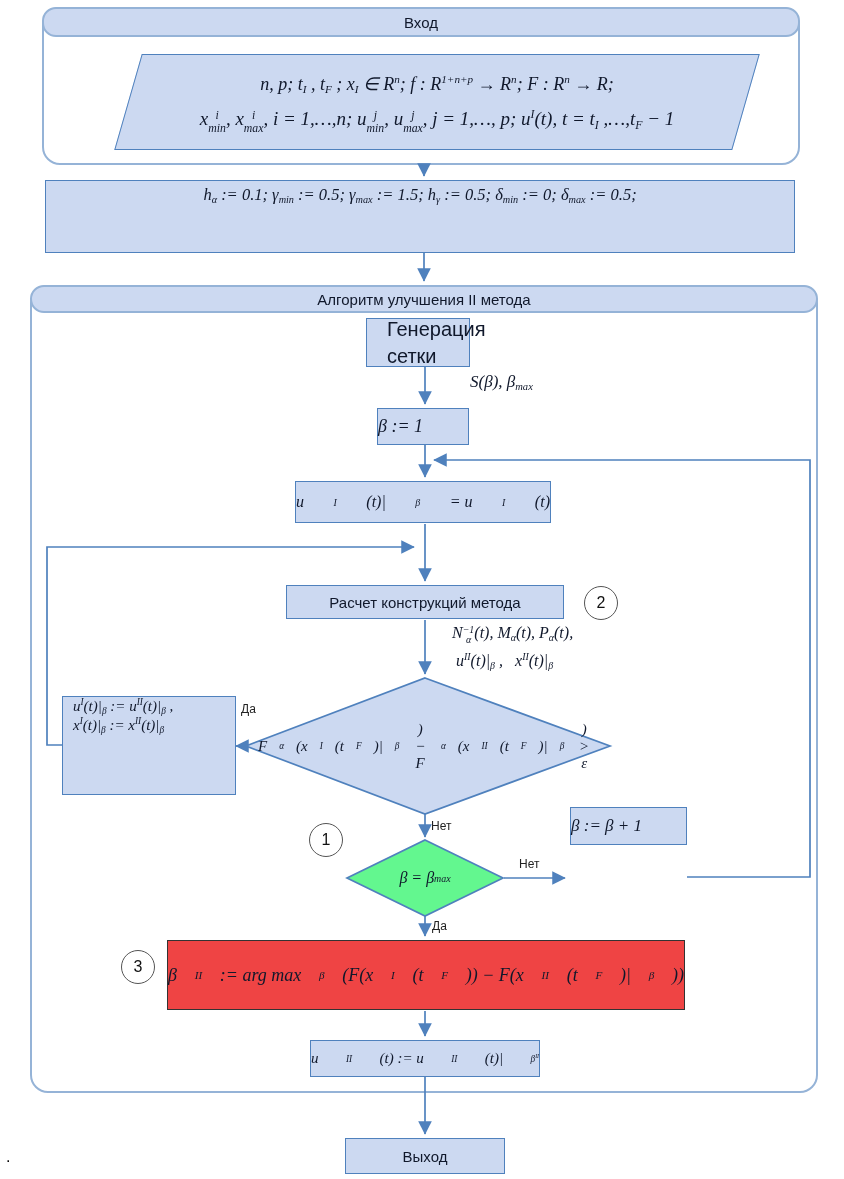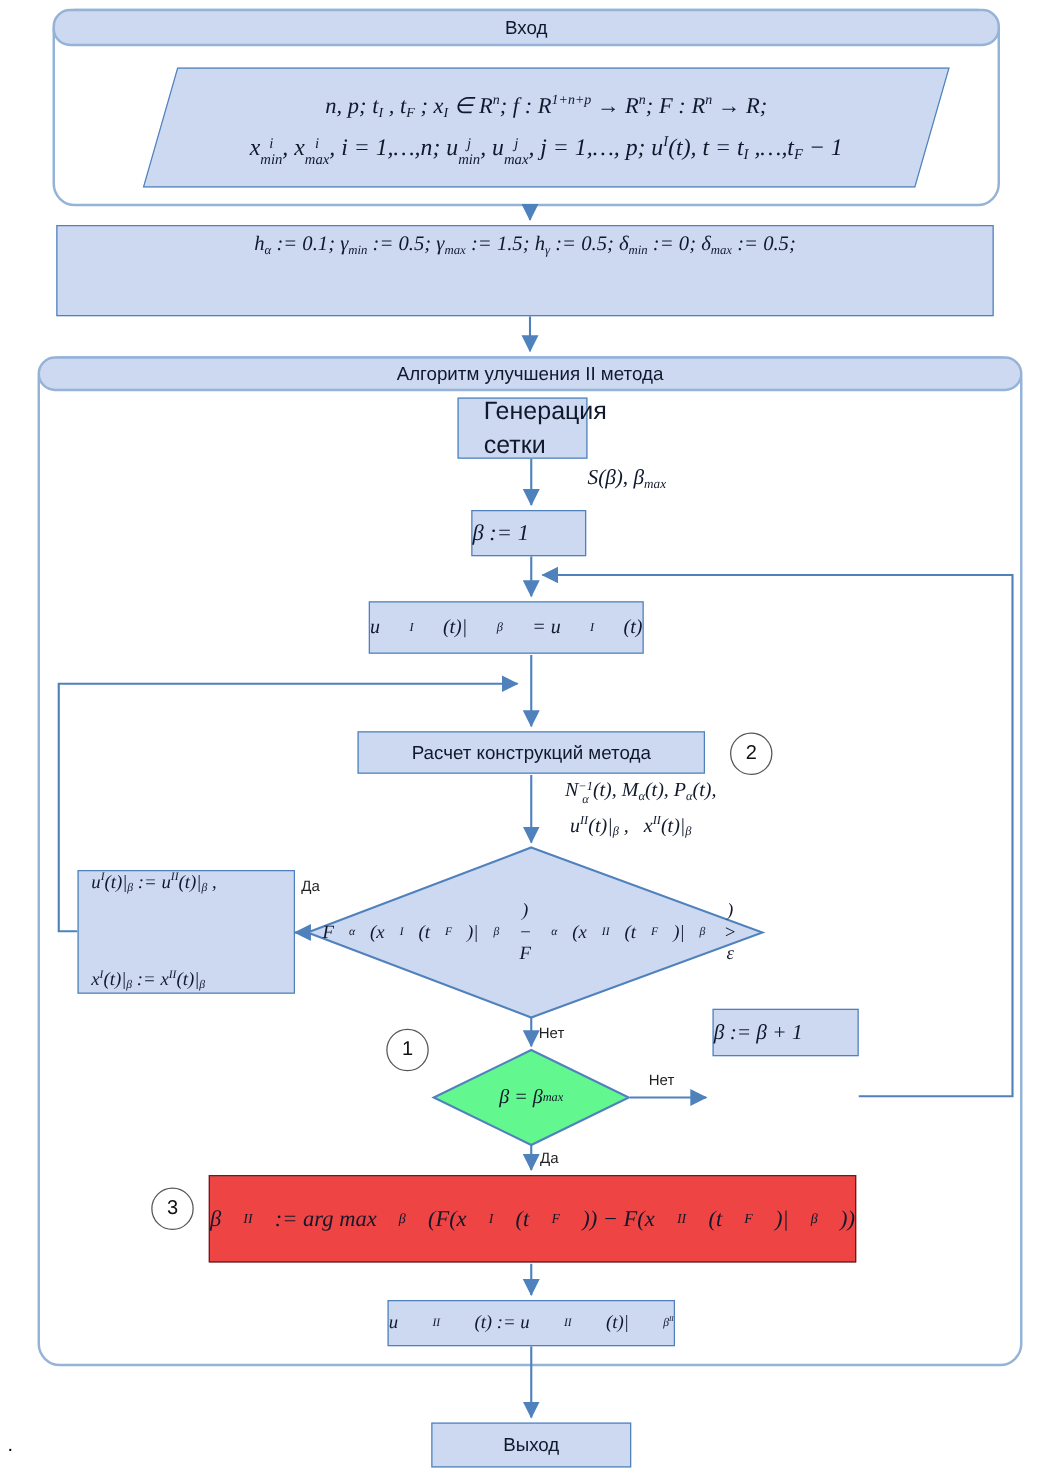--- a/index.html
+++ b/index.html
@@ -79,34 +79,34 @@
   <div class="titleband" style="left:30px;top:285px;width:788px;height:28px;">
     <span>Алгоритм улучшения II метода</span>
   </div>
 
   <div class="node sans" style="left:366px;top:318px;width:104px;height:49px;font-size:20px;line-height:1.35;justify-content:flex-start;padding-left:20px;text-align:left;">Генерация сетки</div>
 
   <div class="mathlbl" style="left:433px;top:372px;font-size:17px;margin-left:37px;">S(β), β<sub>max</sub></div>
 
   <div class="node math" style="left:377px;top:408px;width:92px;height:37px;font-size:18px;">β := 1</div>
 
-  <div class="node math" style="left:295px;top:481px;width:220px;height:42px;font-size:16px;">u<sup>I</sup>(t)|<sub>β</sub> = u<sup>I</sup>(t)</div>
+  <div class="node math" style="left:295px;top:481px;width:256px;height:42px;font-size:16px;">u<sup>I</sup>(t)|<sub>β</sub> = u<sup>I</sup>(t)</div>
 
   <div class="node sans" style="left:286px;top:585px;width:278px;height:34px;font-size:15px;">Расчет конструкций метода</div>
   <div class="badge" style="left:584px;top:586px;">2</div>
 
   <div class="mathlbl" style="left:452px;top:624px;font-size:16px;">N<span class="susb">−1<br>α</span>(t), M<sub>α</sub>(t), P<sub>α</sub>(t),</div>
   <div class="mathlbl" style="left:456px;top:651px;font-size:16px;">u<sup>II</sup>(t)|<sub>β</sub> ,&nbsp;&nbsp;&nbsp;x<sup>II</sup>(t)|<sub>β</sub></div>
 
   <div class="dtext" style="left:258px;top:726px;width:334px;height:40px;font-size:15px;gap:12px;">F<sub>α</sub>(x<sup>I</sup>(t<sub>F</sub>)|<sub>β</sub>) − F<sub>α</sub>(x<sup>II</sup>(t<sub>F</sub>)|<sub>β</sub>) &gt; ε</div>
 
   <div class="lbl" style="left:241px;top:702px;">Да</div>
   <div class="lbl" style="left:431px;top:819px;">Нет</div>
 
-  <div class="node math twoline" style="left:62px;top:696px;width:174px;height:99px;font-size:15px;align-items:flex-start;justify-content:space-between;padding-left:10px;text-align:left;">
+  <div class="node math twoline" style="left:62px;top:696px;width:174px;height:99px;font-size:15px;align-items:flex-start;justify-content:flex-start;padding-left:10px;text-align:left;">
     <div>u<sup>I</sup>(t)|<sub>β</sub> := u<sup>II</sup>(t)|<sub>β</sub> ,</div>
     <div>x<sup>I</sup>(t)|<sub>β</sub> := x<sup>II</sup>(t)|<sub>β</sub></div>
   </div>
 
   <div class="badge" style="left:309px;top:823px;">1</div>
 
   <div class="dtext" style="left:355px;top:862px;width:140px;height:32px;font-size:16px;">β = β<sub>max</sub></div>
   <div class="lbl" style="left:519px;top:857px;">Нет</div>
   <div class="lbl" style="left:432px;top:919px;">Да</div>
 

